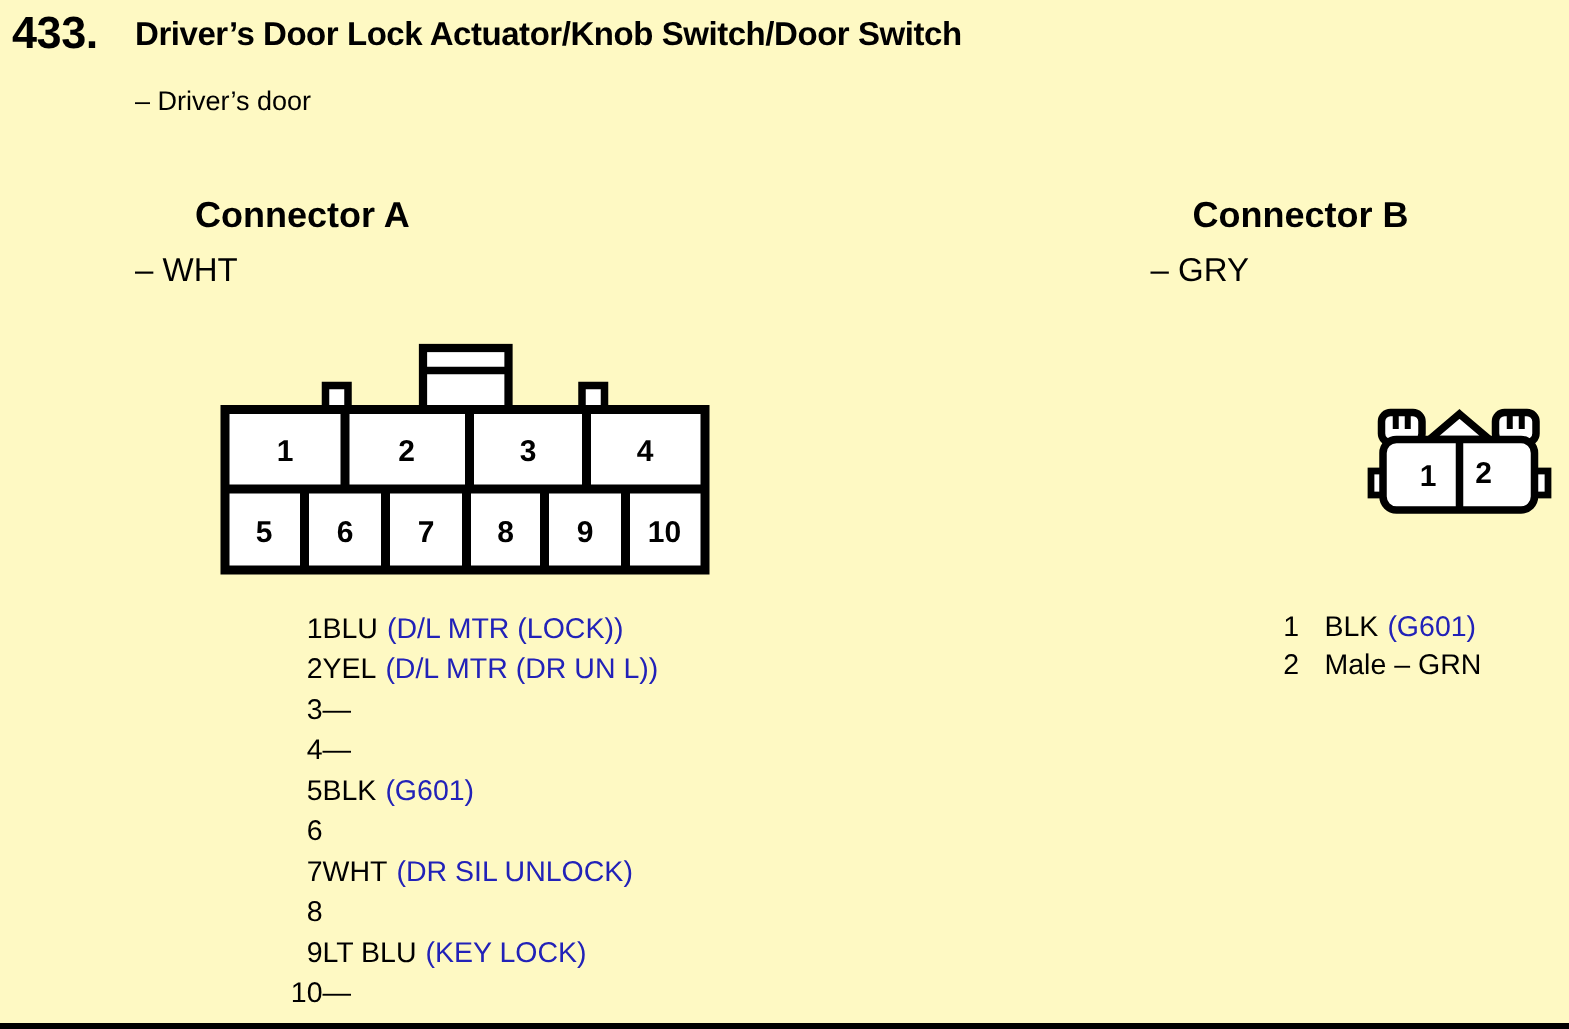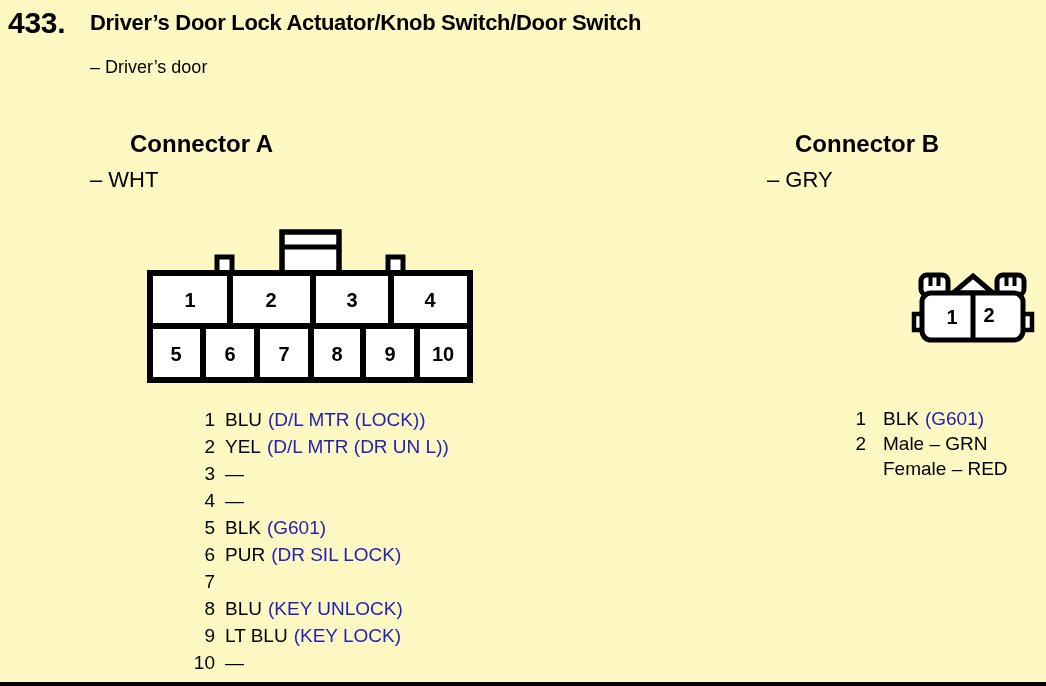--- a/index.html
+++ b/index.html
@@ -69,21 +69,21 @@
     font-size: 19px;
   }
   .pins-a { left: 175px; top: 406px; }
   .pins-b { left: 840px; top: 406px; }
   .pin-row { display: flex; }
   .pins-a .pin-row { height: 27px; line-height: 27px; }
   .pins-b .pin-row { height: 25px; line-height: 25px; }
   .pin-row .num { text-align: right; white-space: pre; }
   .pins-a .num { flex: 0 0 40px; }
   .pins-b .num { flex: 0 0 26px; }
-  .pins-a .txt { margin-left: 10px; white-space: nowrap; }
+  .pins-a .txt { white-space: nowrap; }
   .pins-b .txt { margin-left: 17px; white-space: nowrap; }
   .wire { margin-right: 6px; }
   .wire:empty { margin-right: 0; }
   .sig { color: var(--signal-blue); }
   .bottom-rule {
     position: absolute;
     left: 0; top: 682px;
     width: 1046px; height: 4px;
     background: #000000;
   }
@@ -179,28 +179,27 @@
     <div class="pin-row">
       <span class="num">4</span>
       <span class="txt"><span class="wire">—</span><span class="sig"></span></span>
     </div>
     <div class="pin-row">
       <span class="num">5</span>
       <span class="txt"><span class="wire">BLK</span><span class="sig">(G601)</span></span>
     </div>
     <div class="pin-row">
       <span class="num">6</span>
-      <span class="txt"><span class="wire">PUR</span><span class="sig">(DR SIL LOCK)</span></span>
     </div>
     <div class="pin-row">
       <span class="num">7</span>
+      <span class="txt"><span class="wire">WHT</span><span class="sig">(DR SIL UNLOCK)</span></span>
     </div>
     <div class="pin-row">
       <span class="num">8</span>
-      <span class="txt"><span class="wire">BLU</span><span class="sig">(KEY UNLOCK)</span></span>
     </div>
     <div class="pin-row">
       <span class="num">9</span>
       <span class="txt"><span class="wire">LT BLU</span><span class="sig">(KEY LOCK)</span></span>
     </div>
     <div class="pin-row">
       <span class="num">10</span>
       <span class="txt"><span class="wire">—</span><span class="sig"></span></span>
     </div>
   </div>
@@ -209,21 +208,20 @@
     <div class="pin-row">
       <span class="num">1</span>
       <span class="txt"><span class="wire">BLK</span><span class="sig">(G601)</span></span>
     </div>
     <div class="pin-row">
       <span class="num">2</span>
       <span class="txt"><span class="wire">Male – GRN</span><span class="sig"></span></span>
     </div>
     <div class="pin-row">
       <span class="num"></span>
-      <span class="txt"><span class="wire">Female – RED</span><span class="sig"></span></span>
     </div>
     <div class="pin-row">
       <span class="num"></span>
     </div>
   </div>
 
   <div class="bottom-rule"></div>
 
 </div>
 

